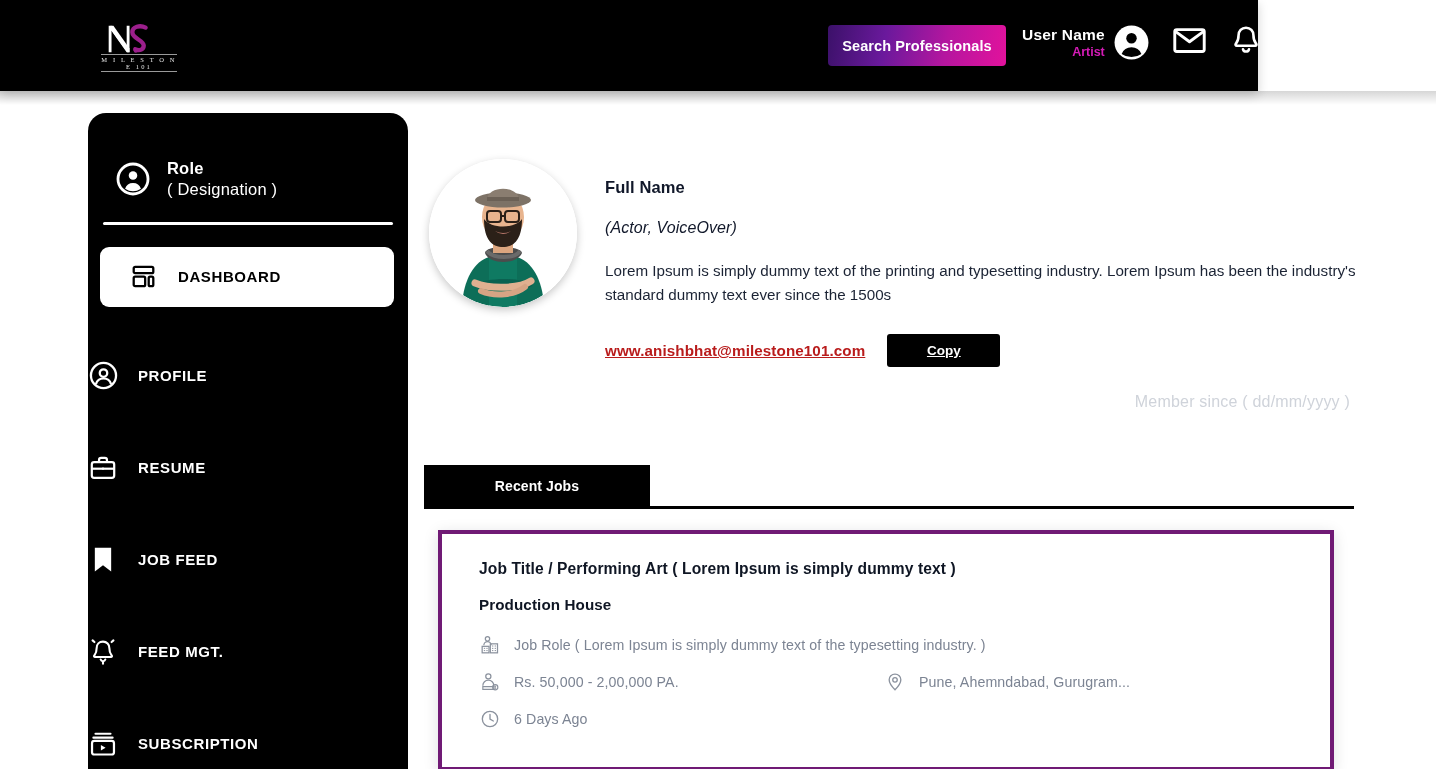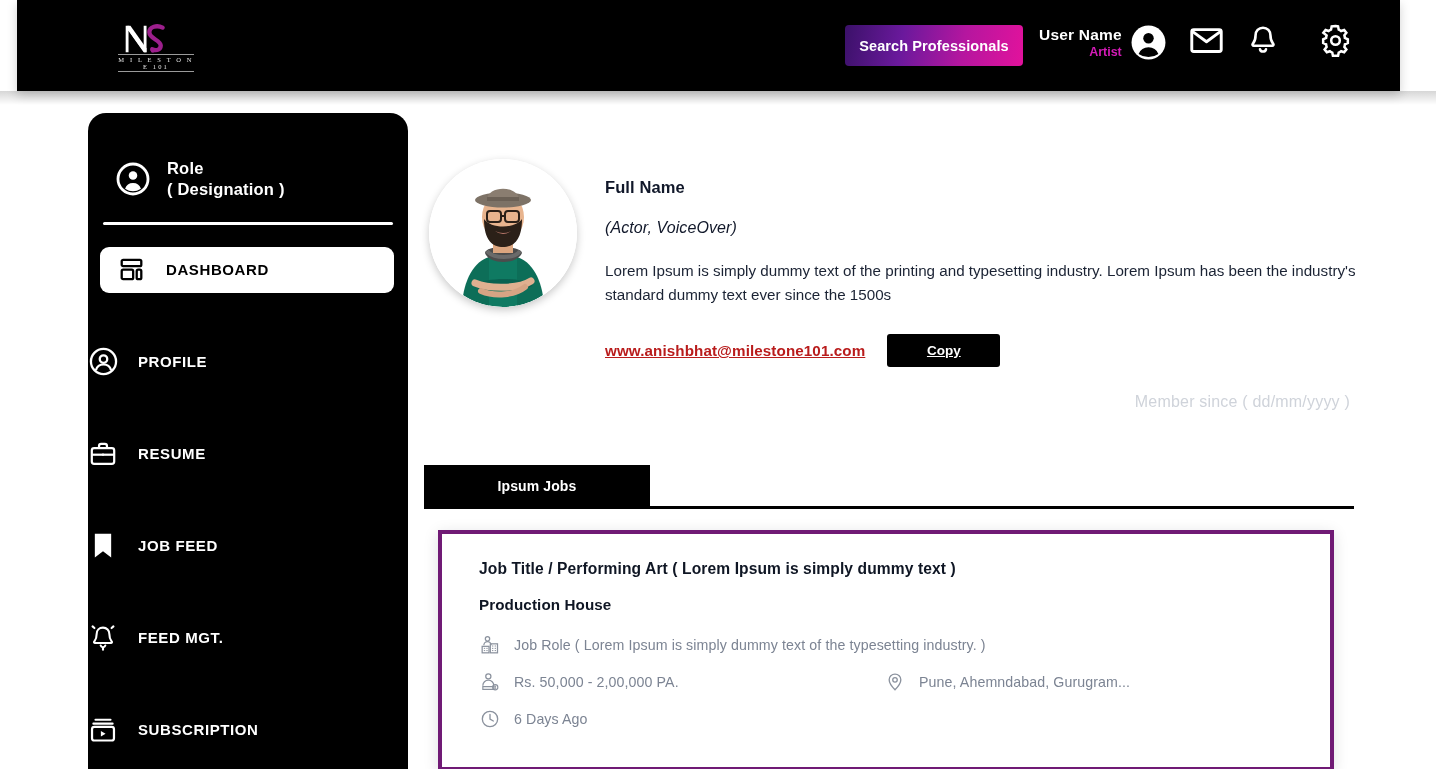--- a/index.html
+++ b/index.html
@@ -6,26 +6,25 @@
   html, body {
     width: 1436px; height: 769px;
     background: #ffffff;
     font-family: "Liberation Sans", sans-serif;
     overflow: hidden;
   }
   .page { position: relative; width: 1436px; height: 769px; background:#fff; }
 
   
   .header {
-    position: absolute; top:0; left:0; width:1383px; height:91px;
+    position: absolute; top:0; left:0; width:1258px; height:91px;
     background:#000000;
     display:flex; align-items:center;
     box-shadow: 0 4px 10px rgba(0,0,0,0.18);
     z-index: 20;
-    margin-left: 17px;
   }
   .header-shadow {
     position:absolute; top:91px; left:0; width:1436px; height:14px;
     background: linear-gradient(to bottom, rgba(0,0,0,0.16), rgba(0,0,0,0));
     z-index: 19; pointer-events:none;
   }
   .logo-wrap {
     position:absolute; left:99px; top:20px; width:80px; height:52px;
     display:flex; flex-direction:column; align-items:center; justify-content:flex-start;
   }
@@ -63,36 +62,36 @@
     position:absolute; left:88px; top:113px; width:320px; height:680px;
     background:#000000; border-radius:18px 18px 0 0;
     padding-top:0; z-index:5;
   }
   .side-user {
     display:flex; align-items:center; gap:17px;
     padding:45px 0 0 28px;
   }
   .side-user-text { line-height:1.22; }
   .side-user-name { color:#ffffff; font-size:16.5px; font-weight:700; letter-spacing:0.2px;}
-  .side-user-desig { color:#ffffff; font-size:16.5px; font-weight:700; letter-spacing:0.2px; margin-top:1px;}
+  .side-user-desig { color:#ffffff; font-size:16.5px; font-weight:400; letter-spacing:0.2px; margin-top:1px;}
   .side-divider {
     height:2.5px; background:#ffffff; margin:23px 15px 0 15px; border-radius:2px;
   }
   .nav { margin-top:22px; }
   .nav-item {
     display:flex; align-items:center; gap:20px;
     height:46px; margin-bottom:46px;
     color:#ffffff; font-size:15px; font-weight:600; letter-spacing:0.6px;
     cursor:pointer;
   }
   .nav-item .nav-ico { width:30px; height:30px; display:flex; align-items:center; justify-content:center; flex:0 0 30px; }
   .nav-item.active {
     background:#ffffff; color:#000000;
-    margin-left:12px; margin-right:14px; padding-left:16px;
-    border-radius:9px; height:46px;
+    margin-left:12px; margin-right:14px; padding-left:28px;
+    border-radius:9px; height:60px;
   }
   .nav-item.active .nav-ico { }
 
   
   .main { position:absolute; left:420px; top:113px; width:1016px; height:656px; }
 
   .profile-row { position:absolute; left:0; top:27px; width:960px; display:flex;justify-content:center; }
   .avatar {
     width:148px; height:148px; border-radius:50%;
     margin-left:4px; margin-top:19px;
@@ -331,21 +330,21 @@
           <a class="email-link">www.anishbhat@milestone101.com</a>
           <button class="copy-btn">Copy</button>
         </div>
       </div>
     </div>
 
     <div class="member-since">Member since ( dd/mm/yyyy )</div>
 
     <div class="tabs">
       <div class="tab-strip">
-        <div class="tab">Ipsum Jobs</div>
+        <div class="tab">Recent Jobs</div>
       </div>
       <div class="tab-rule"></div>
     </div>
 
     <div class="cards">
 
       <div class="job-card">
         <div class="job-title">Job Title / Performing Art ( Lorem Ipsum is simply dummy text )</div>
         <div class="job-house">Production House</div>
 

